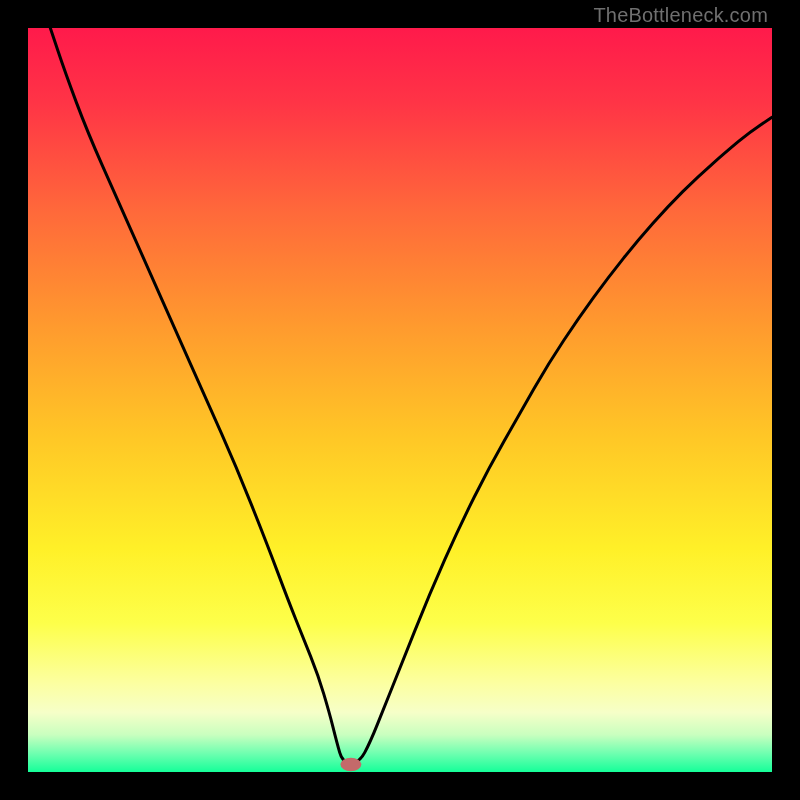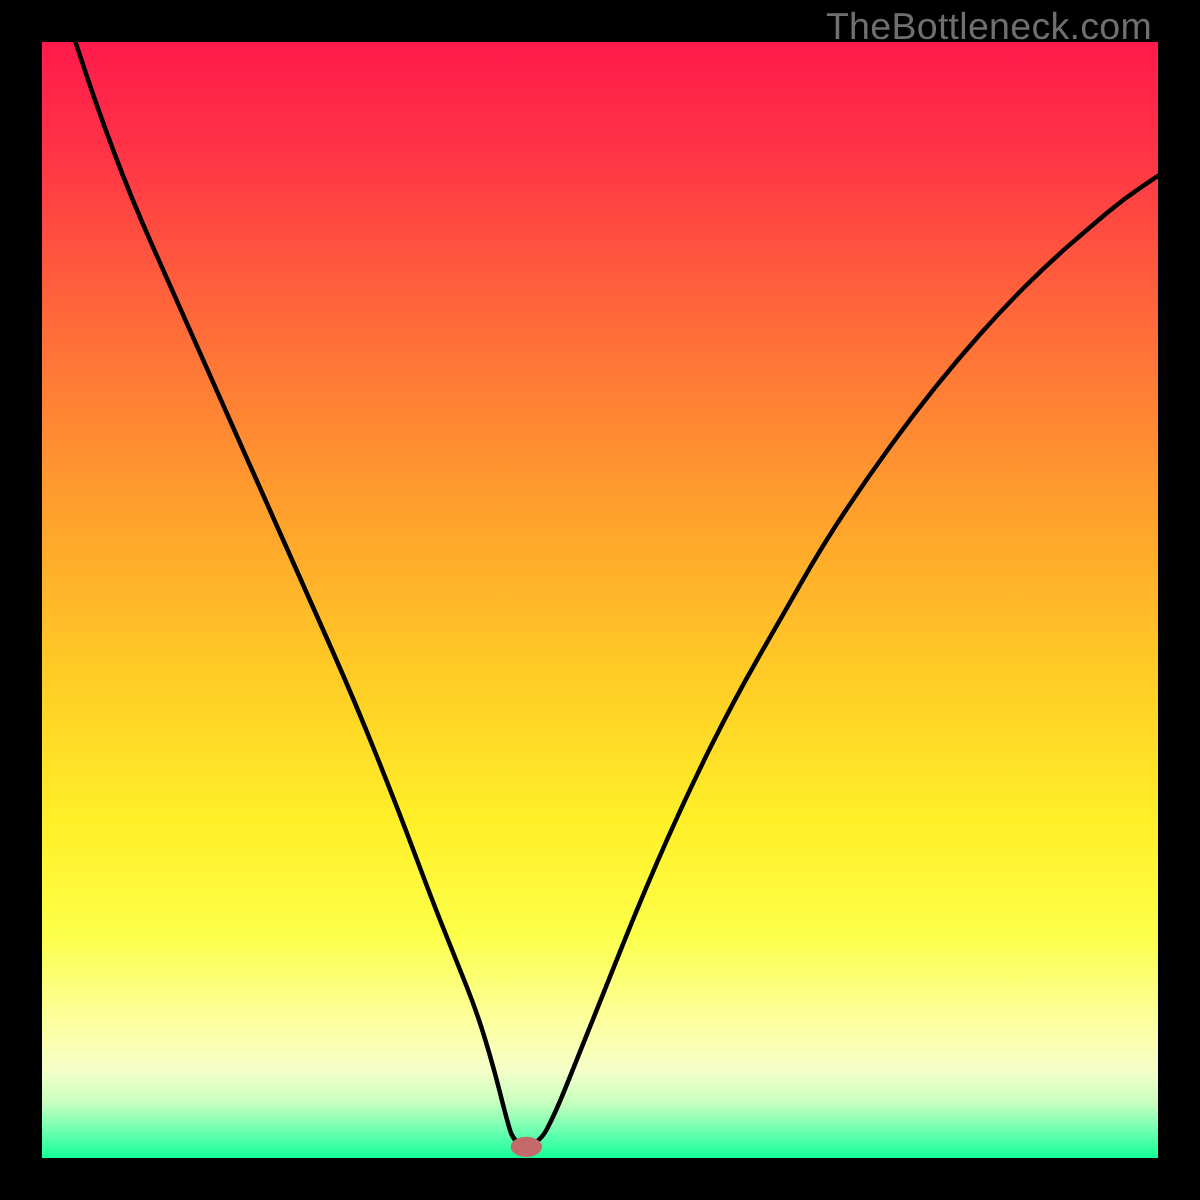--- a/index.html
+++ b/index.html
@@ -22,21 +22,21 @@
     top: 28px;
     width: 744px;
     height: 744px;
     overflow: hidden;
   }
   .watermark {
     position: absolute;
     top: 4px;
     right: 32px;
     color: #6f6f6f;
-    font-size: 25px;
+    font-size: 20px;
     font-weight: 500;
     letter-spacing: 0.2px;
     z-index: 10;
   }
   svg { display: block; }
 </style>
 </head>
 <body>
 
 <div class="watermark">TheBottleneck.com</div>

